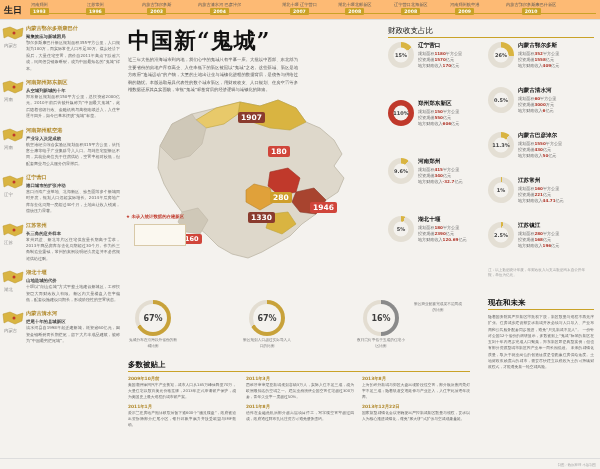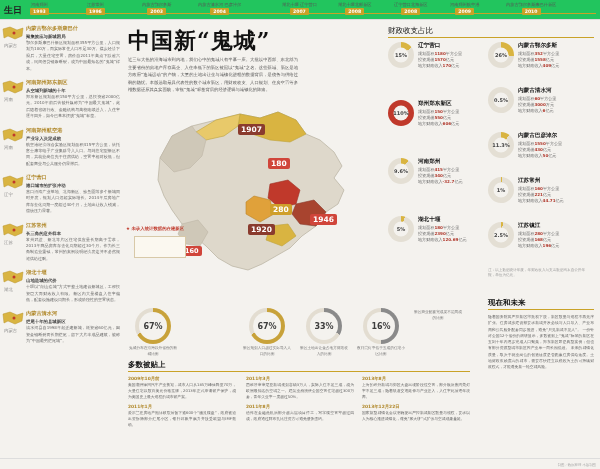--- a/index.html
+++ b/index.html
@@ -11,21 +11,21 @@
     overflow:hidden;
     position:relative;
     font-size:5px;
     color:#333;
   }
   .page { position:relative; width:600px; height:469px; }
 
   
   .timeline {
     position:absolute; left:0; top:0; width:600px; height:20px;
-    background:#22c55e; border-bottom:1px solid #ddd;
+    background:#fdba74; border-bottom:1px solid #ddd;
   }
   .tl-label {
     position:absolute; left:4px; top:4px;
     font-size:9px; font-weight:bold; color:#222;
   }
   .tl-track { position:absolute; left:30px; top:13px; width:566px; height:1px; background:#c9a227; }
   .tl-item { position:absolute; top:2px; text-align:center; }
   .tl-city { font-size:4.2px; color:#555; display:block; white-space:nowrap; }
   .tl-year {
     display:inline-block; margin-top:1px;
@@ -49,21 +49,21 @@
   .side-card { position:relative; padding:3px 4px 4px 26px; min-height:34px; }
   .side-flag {
     position:absolute; left:2px; top:4px; width:22px; height:16px;
   }
   .side-prov { font-size:4.4px; color:#888; position:absolute; left:4px; top:21px; }
   .side-title { font-size:5.2px; font-weight:bold; color:#b0882a; margin-bottom:2px; }
   .side-sub { font-size:4.4px; font-weight:bold; color:#444; margin:2px 0 1px; }
   .side-body { font-size:4px; line-height:1.6; color:#666; text-align:justify; }
 
   
-  .map { position:absolute; left:120px; top:96px; width:262px; height:200px;text-decoration:underline; }
+  .map { position:absolute; left:120px; top:84px; width:262px; height:200px;text-decoration:underline; }
   .map svg { position:absolute; left:0; top:0; }
   .bubble {
     position:absolute; font-size:7.5px; font-weight:bold; color:#fff;
     background:#d0453a; border-radius:2px; padding:1px 3px;
     font-family:"DejaVu Sans", sans-serif;
   }
   .bubble.dark { background:#8a3b2e; }
   .bubble.gold { background:#cf9f2b; }
   .bubble.small { font-size:6.5px; }
   .map-note {
@@ -95,21 +95,21 @@
   .fin-city { font-size:5.6px; font-weight:bold; color:#111; margin-bottom:1px; }
   .fin-line { font-size:4.1px; color:#666; line-height:1.45; }
   .fin-line b { color:#b03a2e; font-weight:bold; }
   .fin-note {
     position:absolute; left:488px; top:268px; width:104px;
     font-size:3.6px; color:#999; line-height:1.5;
   }
 
   
   .pct-row { position:absolute; left:128px; top:300px; width:340px; height:52px; }
-  .pct-cell { position:absolute; top:8px; width:50px; text-align:center; }
+  .pct-cell { position:absolute; top:0; width:50px; text-align:center; }
   .pct-circle {
     width:36px; height:36px; border-radius:50%; margin:0 auto;
     position:relative; background:#e8e2d6;
   }
   .pct-circle .inner {
     position:absolute; left:4px; top:4px; width:28px; height:28px; border-radius:50%;
     background:#f4f2ee; display:flex; align-items:center; justify-content:center;
     font-size:8px; font-weight:bold; color:#3d3d3d;
   }
   .pct-cap { font-size:3.7px; color:#777; line-height:1.5; margin-top:2px; }
@@ -242,21 +242,21 @@
       <path d="M134,100 L150,104 L154,118 L140,126 L126,118 L126,106 Z" fill="#e0a13a" stroke="#b9842c" stroke-width="0.6"></path>
       <path d="M176,108 L194,104 L206,116 L196,130 L180,128 L172,118 Z" fill="#a8442f" stroke="#8a3b2e" stroke-width="0.6"></path>
       <path d="M150,130 L168,128 L176,140 L162,150 L146,144 Z" fill="#d9b441" stroke="#bda33a" stroke-width="0.6"></path>
       <path d="M40,62 L52,40 L72,30 L76,36 L86,44 L82,60 L70,72 L54,76 Z" fill="#cfc8b8" stroke="#bdb6a6" stroke-width="0.6"></path>
       <path d="M62,128 L78,124 L88,136 L80,150 L66,148 L58,138 Z" fill="#cfc8b8" stroke="#bdb6a6" stroke-width="0.6"></path>
     </svg>
     <div id="bubbles">
         <div class="bubble dark" style="left: 118px; top: 28px;">1907</div>
         <div class="bubble " style="left: 148px; top: 62px;">180</div>
         <div class="bubble gold" style="left: 150px; top: 108px;">280</div>
-        <div class="bubble dark" style="left: 128px; top: 128px;">1920</div>
+        <div class="bubble dark" style="left: 128px; top: 128px;">1330</div>
         <div class="bubble " style="left: 190px; top: 118px;">1946</div>
         <div class="bubble small" style="left: 62px; top: 150px;">160</div>
       </div>
     <div class="map-legend-box"></div>
     <div class="map-note">★ 未录入统计数据的在建新区</div>
   </div>
 
   <div class="fin-head">财政收支占比</div>
   <div class="fin-head-rule"></div>
   <div id="fin-left"></div>
@@ -268,26 +268,20 @@
         <div class="pct-circle" style="background:conic-gradient(#c8a23a 0deg 241.20000000000002deg, #e3ddd1 241.20000000000002deg 360deg)">
           <div class="inner">67%</div>
         </div>
         <div class="pct-cap">鬼城分布在沿海以外省份的新城比例</div>
       </div>
       <div class="pct-cell" style="left: 114px;">
         <div class="pct-circle" style="background:conic-gradient(#c8a23a 0deg 241.20000000000002deg, #e3ddd1 241.20000000000002deg 360deg)">
           <div class="inner">67%</div>
         </div>
         <div class="pct-cap">新区规划人口超过实际导入人口的比例</div>
-      </div>
-      <div class="pct-cell" style="left: 171px;">
-        <div class="pct-circle" style="background:conic-gradient(#8a8a8a 0deg 118.80000000000001deg, #e3ddd1 118.80000000000001deg 360deg)">
-          <div class="inner">33%</div>
-        </div>
-        <div class="pct-cap">新区土地出让金占地方财政收入的比例</div>
       </div>
       <div class="pct-cell" style="left: 228px;">
         <div class="pct-circle" style="background:conic-gradient(#8a8a8a 0deg 180deg, #e3ddd1 180deg 360deg)">
           <div class="inner">16%</div>
         </div>
         <div class="pct-cap">夜间亮灯率低于五成的住宅小区比例</div>
       </div>
       <div class="pct-cell" style="left: 285px;">
         <div class="pct-cap">新区商业配套完成度不足两成的比例</div>
       </div>

